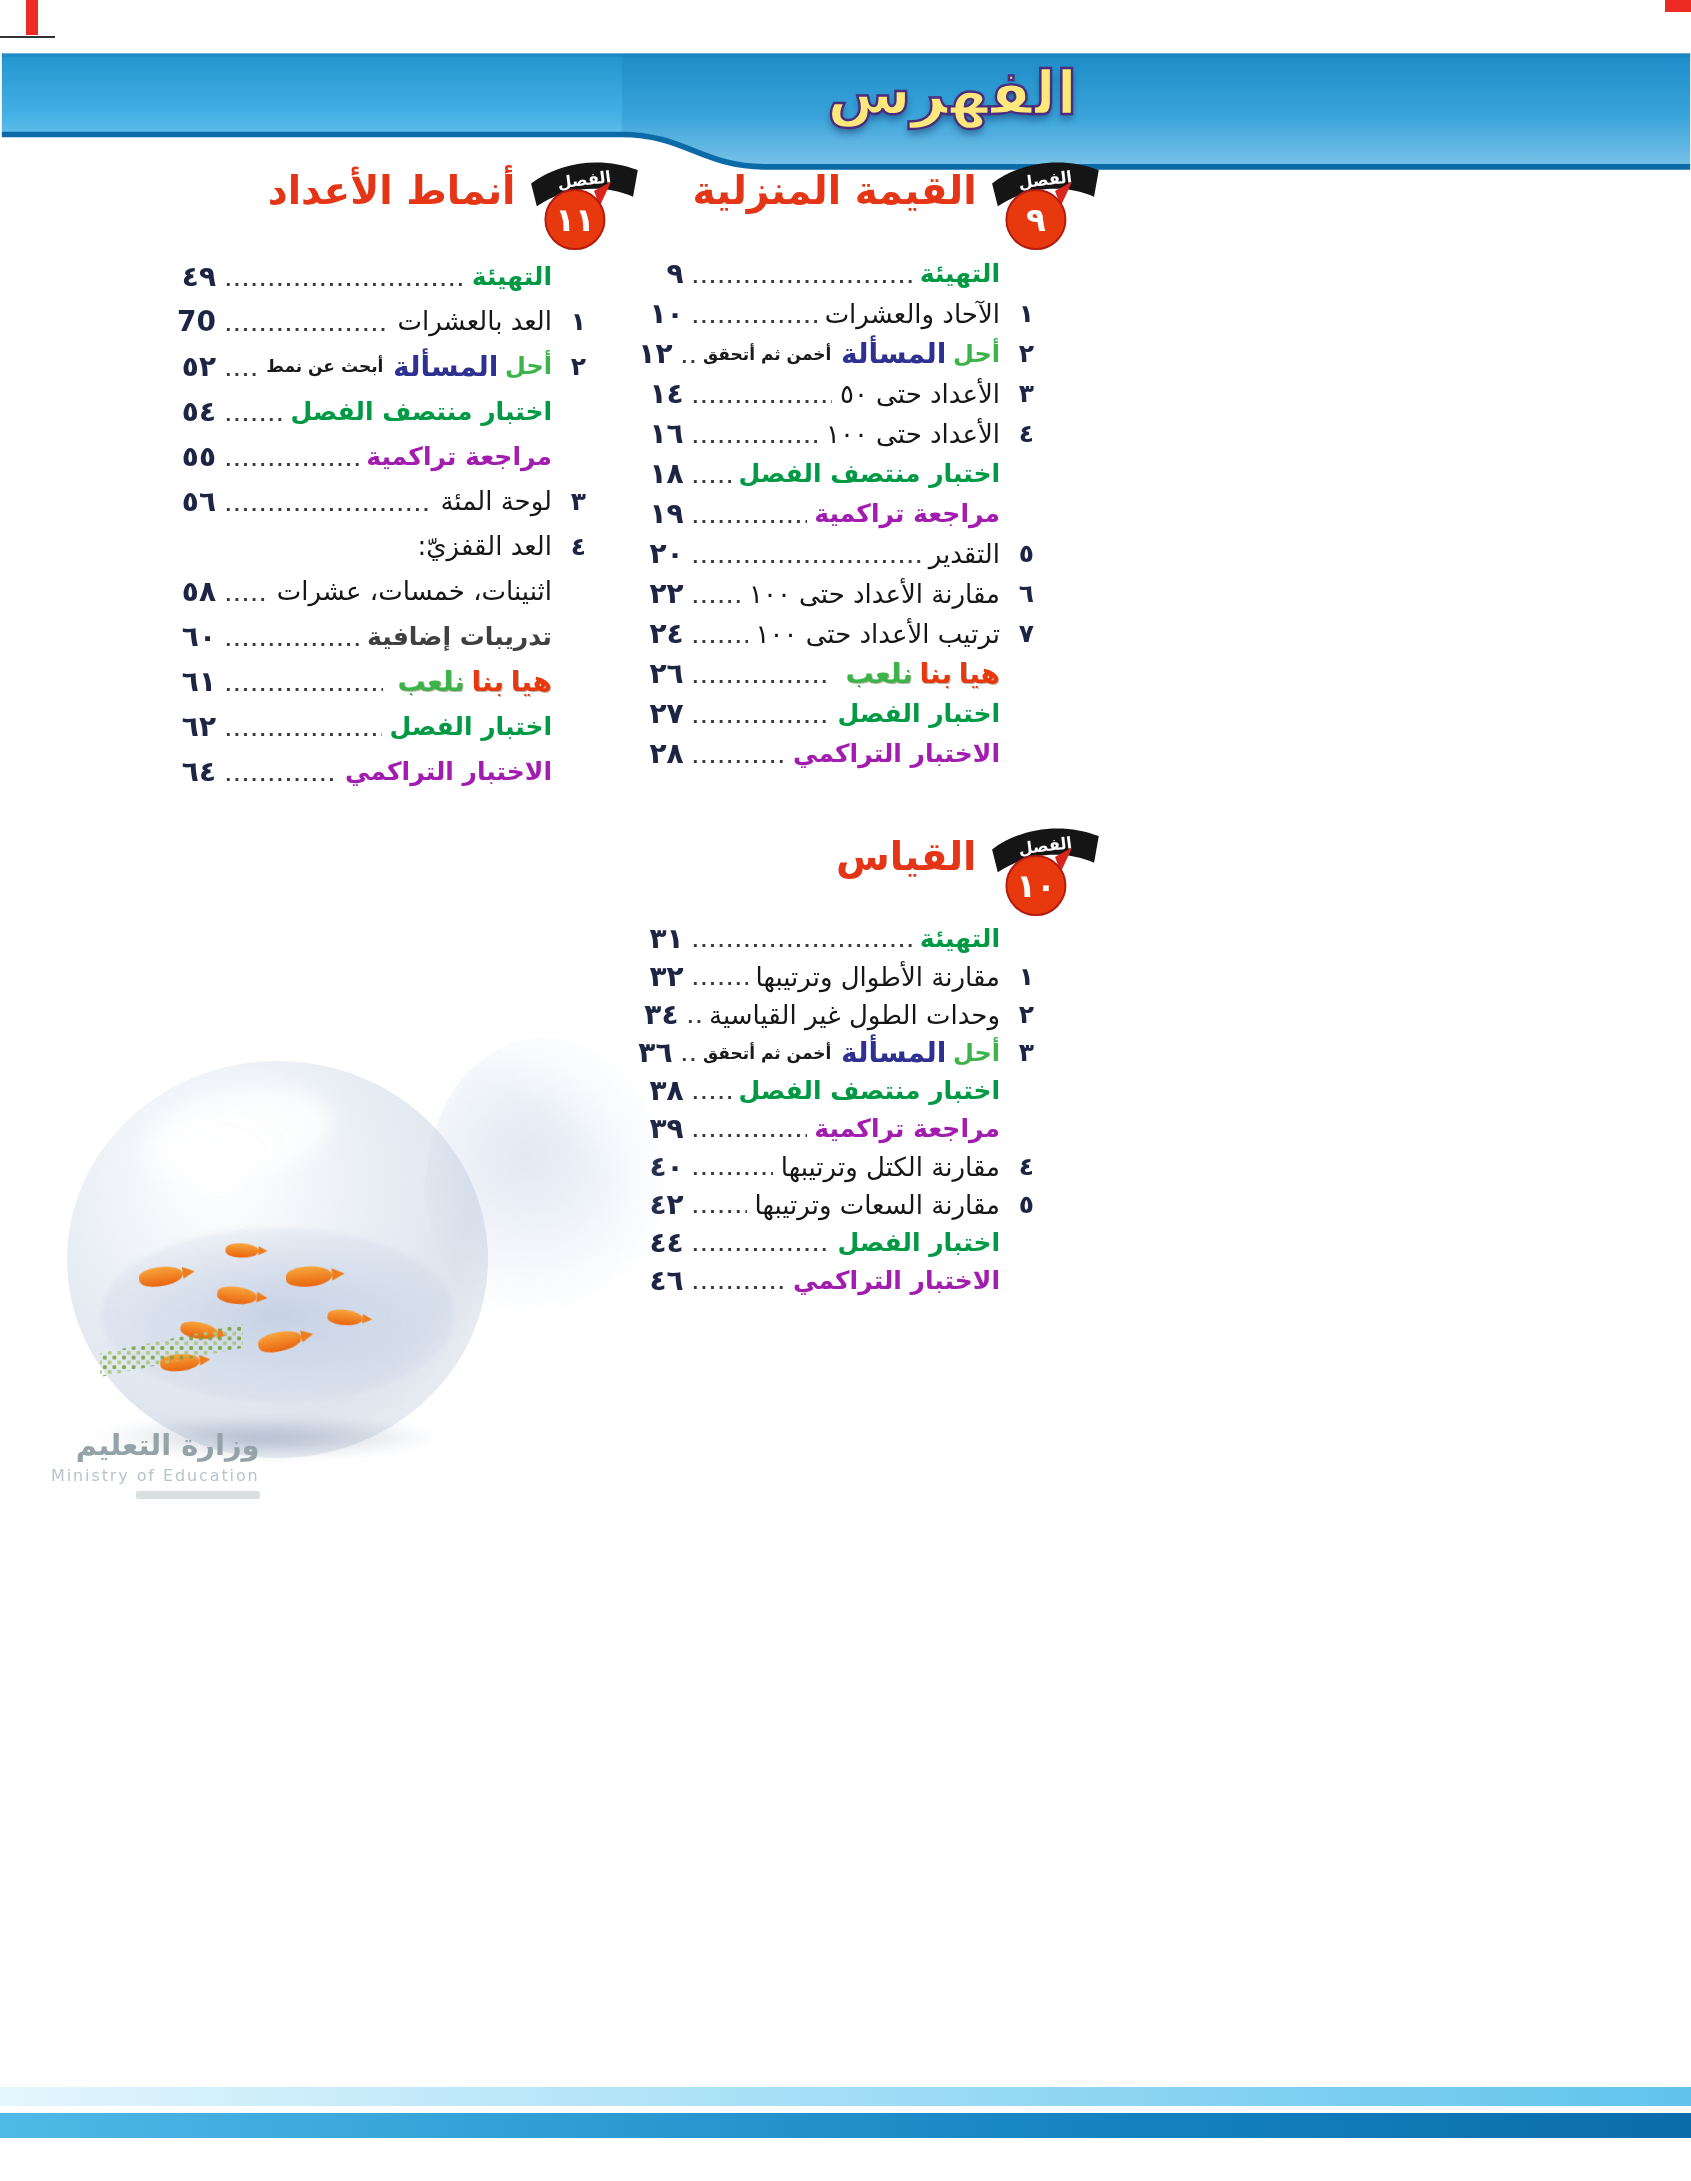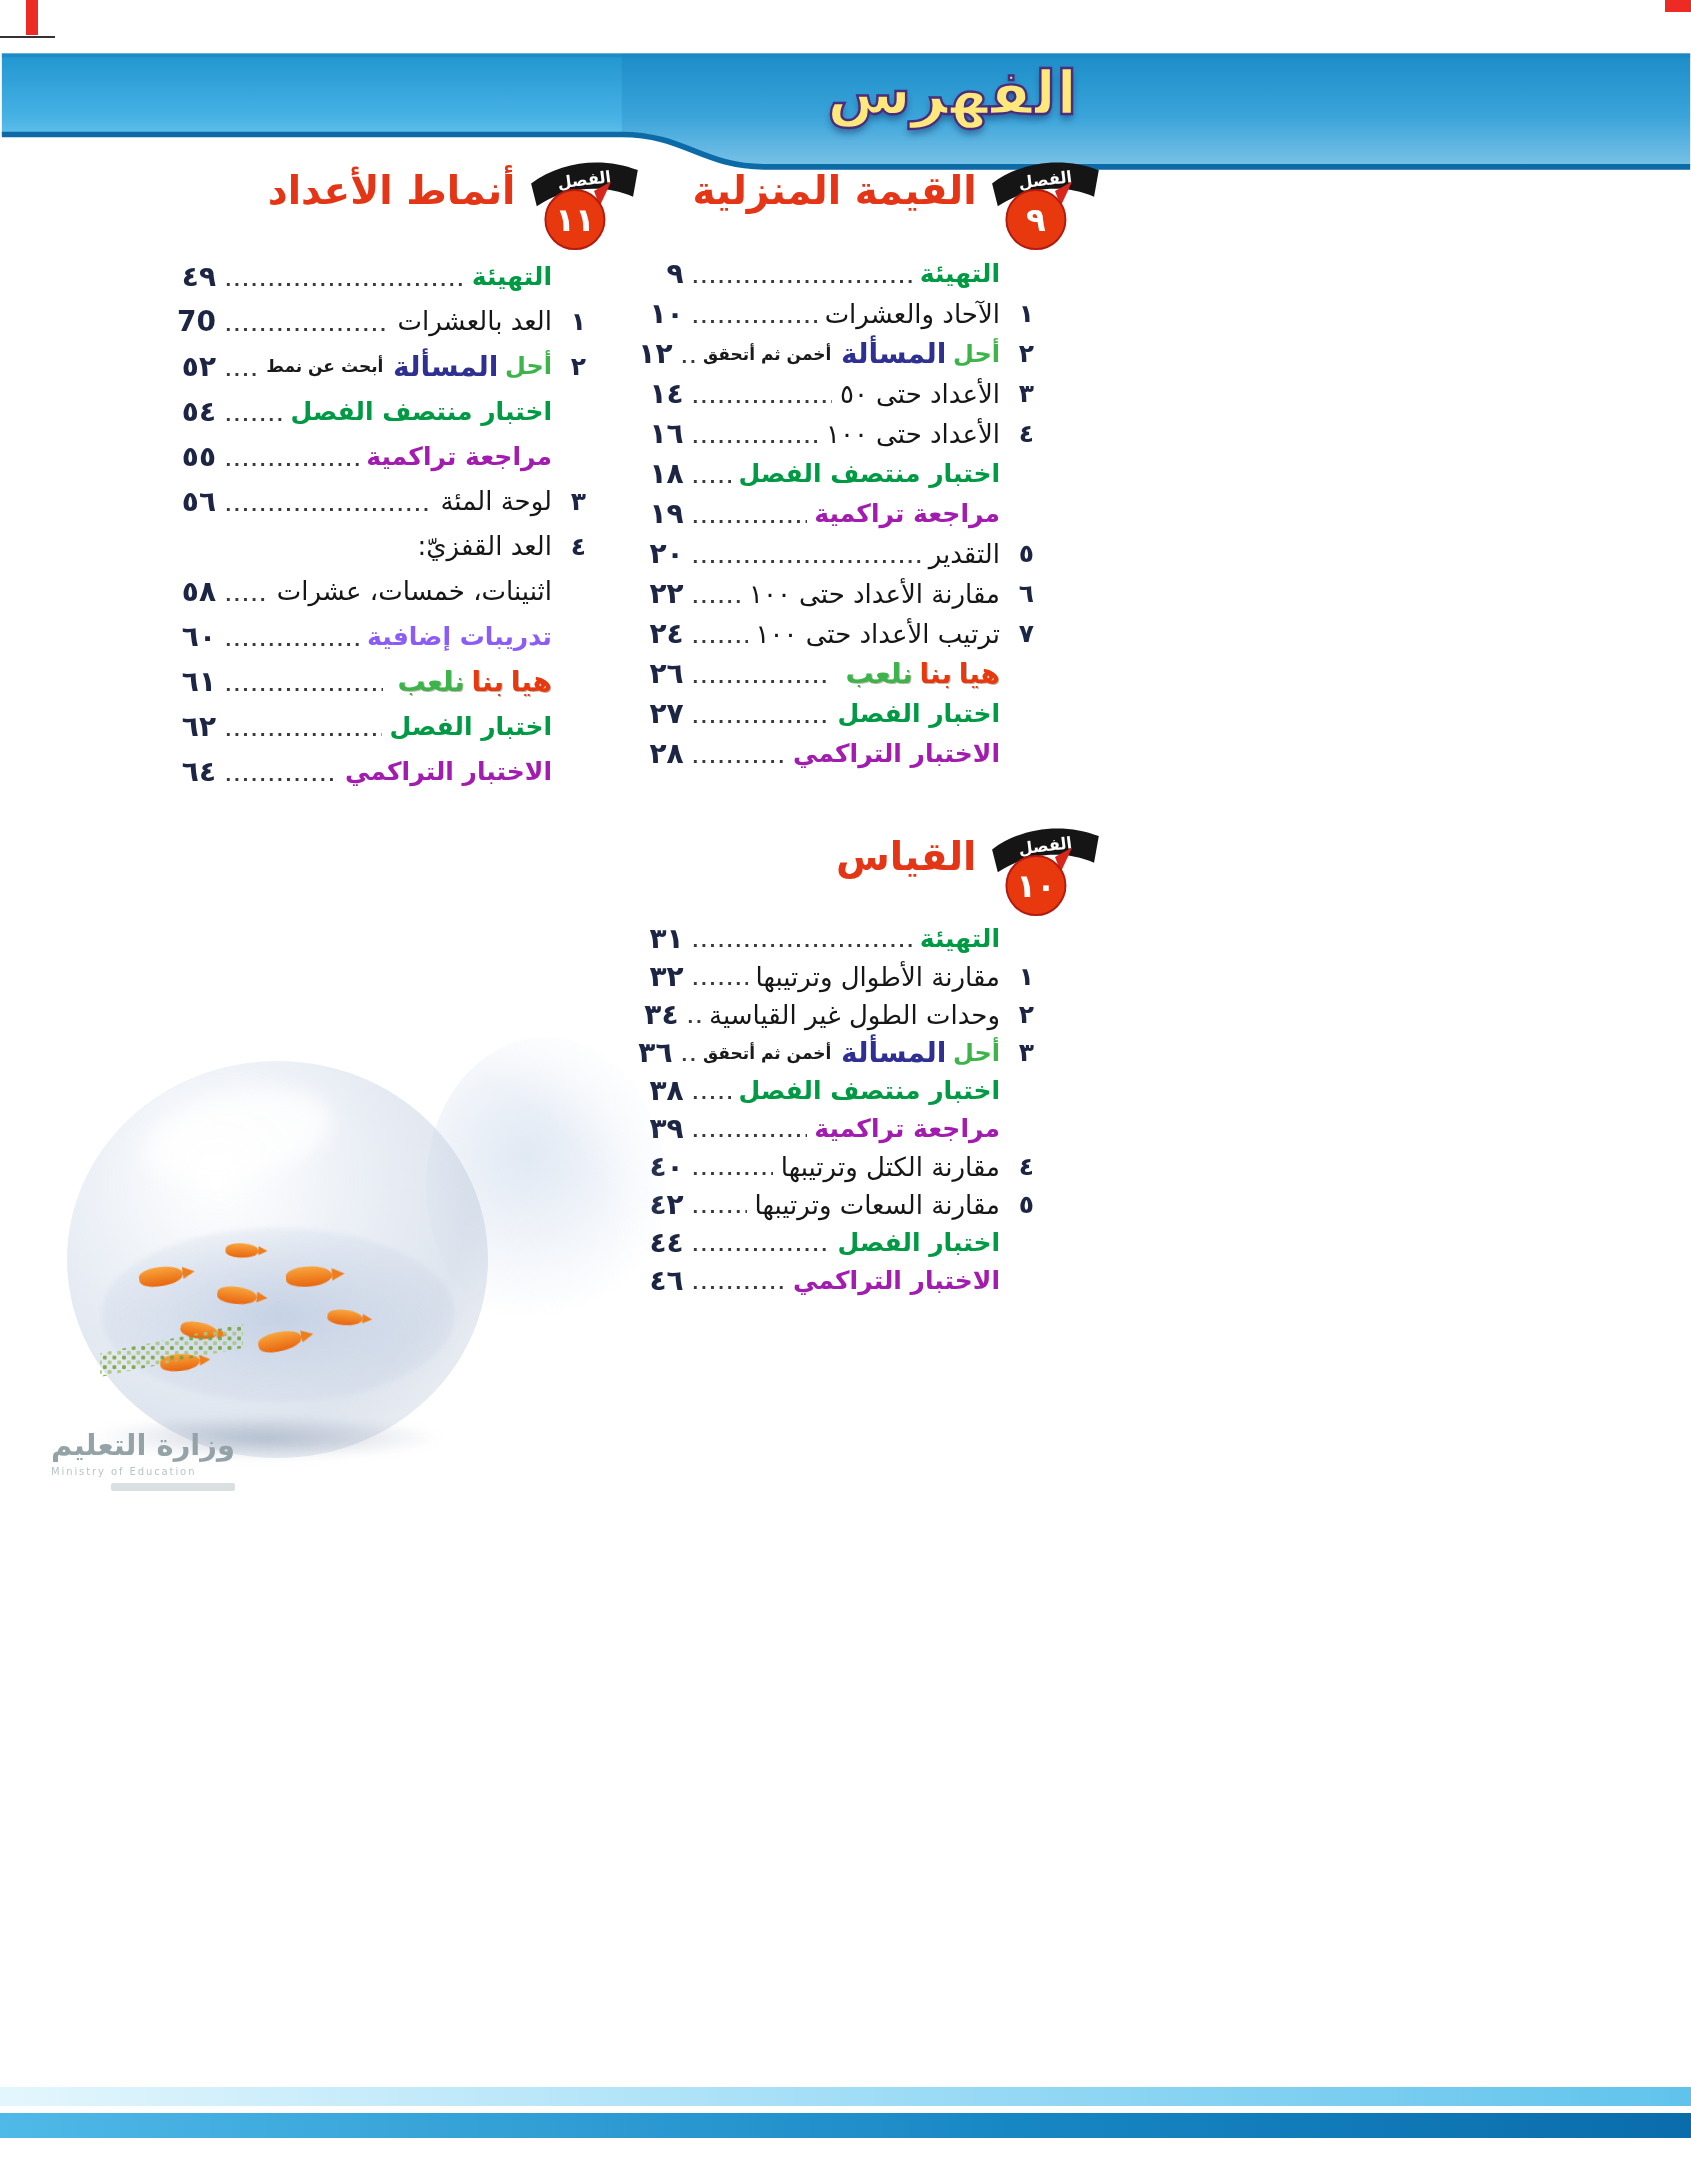--- a/index.html
+++ b/index.html
@@ -34,21 +34,21 @@
   }
   .toc-list{margin-top:1.9px;padding-right:67px;padding-left:5.7px;}
   .toc--ch11 .toc-list{padding-right:54px;padding-left:0;}
   .toc-row{display:flex;align-items:center;height:40px;}
   .toc--ch10 .toc-row{height:38px;}
   .toc--ch11 .toc-row{height:45px;}
   .lnum{flex:0 0 34px;font-weight:bold;font-size:25px;color:#1d2545;}
   .lbl{font-size:26px;color:#161616;white-space:nowrap;}
   .sec-green{color:#009a44;font-weight:bold;font-size:25px;}
   .sec-blue{color:#a21caf;font-weight:bold;font-size:25px;}
-  .sec-dark{color:#8b5cf6;font-weight:bold;font-size:25px;}
+  .sec-dark{color:#404040;font-weight:bold;font-size:25px;}
   .leader{
     flex:1 1 auto;align-self:stretch;margin:0 7.6px;min-width:15.3px;
     background-image:radial-gradient(circle,#3a3a3a 1.6px,transparent 1.9px);
     background-size:8.6px 8.6px;background-repeat:repeat-x;background-position:left 72%;
   }
   .pnum{flex:0 0 55px;text-align:right;font-weight:bold;font-size:28px;color:#1d2545;}
   .toc--ch11 .pnum{flex-basis:46px;}
   .logo-ahl{color:#3cb44a;font-weight:bold;font-size:24px;white-space:nowrap;}
   .logo-masala{color:#2e3192;font-weight:bold;font-size:28px;margin-right:6.7px;white-space:nowrap;
     text-shadow:0 0 1px rgba(255,255,255,.6);}
@@ -87,21 +87,21 @@
   .fish:nth-of-type(8){left:91px;top:292px;transform:rotate(-5deg) scale(.9);}
   
   .dots-decor{position:absolute;left:100px;top:1324px;width:143px;height:53px;z-index:2;
     background-image:radial-gradient(circle,#76a437 1.9px,transparent 2.3px),
                      radial-gradient(circle,#a9c77d 1.9px,transparent 2.3px);
     background-size:9.6px 9.6px,9.6px 9.6px;background-position:0 0,4.8px 4.8px;
     clip-path:polygon(0 55%,100% 0,100% 45%,0 100%);opacity:.9;}
   
   .ministry{position:absolute;left:51px;top:1384px;z-index:3;direction:rtl;text-align:right;margin-top:44px;}
   .ministry-ar{font-size:29px;font-weight:bold;color:#93a3a8;letter-spacing:1px;}
-  .ministry-en{direction:ltr;text-align:left;font-size:10px;color:#b9c4c8;letter-spacing:1.9px;margin-top:3.8px;}
+  .ministry-en{direction:ltr;text-align:left;font-size:16px;color:#b9c4c8;letter-spacing:1.9px;margin-top:3.8px;}
   .ministry-sub{width:124px;height:7.6px;background:rgba(150,165,170,.35);margin-top:6.7px;border-radius:1.9px;}
   
   .footer-bar{position:absolute;left:0;width:1692px;}
   .footer-bar.light{top:2087px;height:19px;
     background:linear-gradient(90deg,#e4f6fd 0%,#a8e0f7 45%,#60c3ec 100%);}
   .footer-bar.dark{top:2113px;height:25px;
     background:linear-gradient(90deg,#4fb9e7 0%,#1787c4 60%,#0b6cab 100%);}
 </style>
 </head>
 <body>

